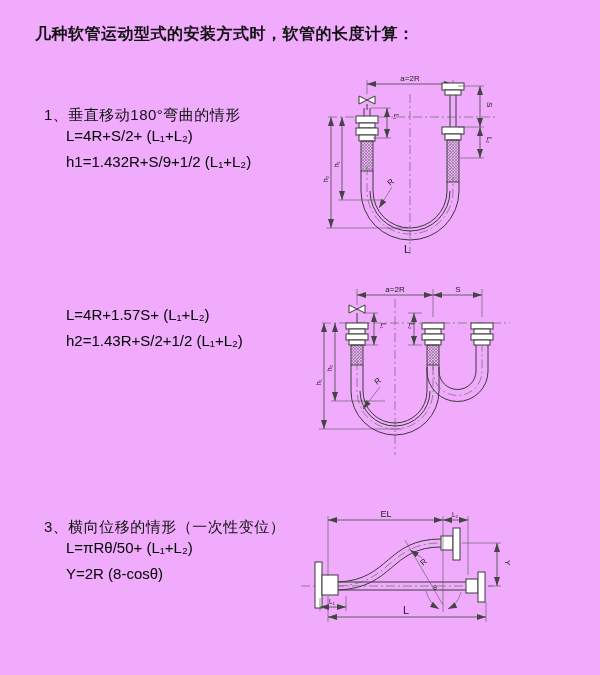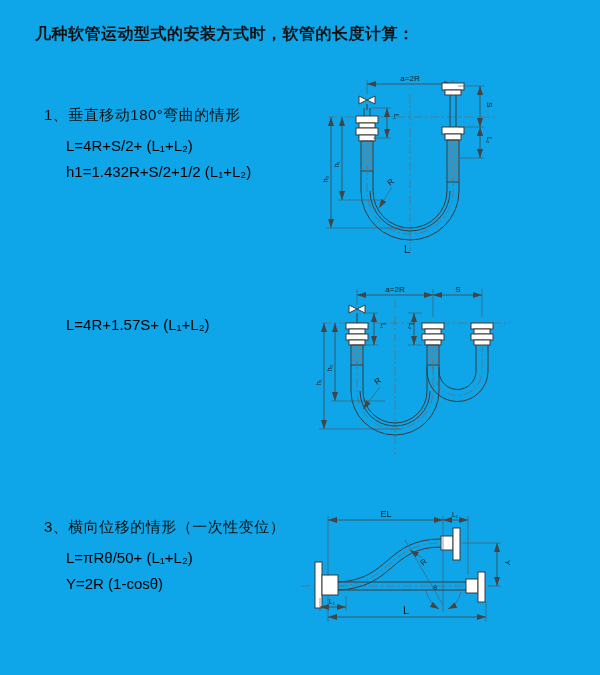--- a/index.html
+++ b/index.html
@@ -1,21 +1,21 @@
 <!DOCTYPE html>
 <html><head>
 <meta charset="utf-8">
 <style>
   html,body{margin:0;padding:0;background:#ffffff;}
-  .page{position:relative;width:600px;height:675px;background:#0ea5e9;overflow:hidden;
+  .page{position:relative;width:600px;height:675px;background:#f0abfc;overflow:hidden;
         font-family:"Liberation Sans","DejaVu Sans",sans-serif;color:#111;}
   .title{position:absolute;left:35px;top:24px;font-size:16px;font-weight:bold;letter-spacing:.5px;white-space:nowrap;}
   .sec{position:absolute;left:44px;width:270px;}
   .sec h2{margin:0;font-size:15px;font-weight:normal;letter-spacing:.5px;white-space:nowrap;}
-  .formulas{margin:12px 0 0 22px;}
+  .formulas{margin:2px 0 0 22px;}
   .formulas p{margin:0 0 9px 0;font-size:15px;line-height:17px;white-space:nowrap;color:#000;}
   #sec1{top:106px;} #sec2{top:304px;} #sec3{top:518px;}
   .dwg{position:absolute;}
   #d1{left:312px;top:70px;} #d2{left:310px;top:283px;} #d3{left:298px;top:498px;}
   svg text{font-family:"Liberation Sans","DejaVu Sans",sans-serif;fill:#1c1c1c;}
   .dm{font-size:8px;} .dm-sm{font-size:6.5px;} .dm-md{font-size:9px;} .dm-lg{font-size:11px;}
   .hw{stroke:#3a3a3a;stroke-width:1;fill:none;}
   .ft{fill:#ffffff;stroke:#3a3a3a;stroke-width:1;}
   .hh{fill:url(#ht);stroke:#3a3a3a;stroke-width:.9;}
   .cl{stroke:#6a6a6a;stroke-width:.7;stroke-dasharray:9 3 2 3;fill:none;}
@@ -26,35 +26,36 @@
 <body>
 
 <div class="page">
 
   <div class="title">几种软管运动型式的安装方式时，软管的长度计算：</div>
 
   <div class="sec" id="sec1">
     <h2>1、垂直移动180°弯曲的情形</h2>
     <div class="formulas">
       <p>L=4R+S/2+ (L₁+L₂)</p>
-      <p>h1=1.432R+S/2+1/2 (L₁+L₂)</p>
+      <p>h1=1.432R+S/9+1/2 (L₁+L₂)</p>
     </div>
   </div>
 
   <div class="sec" id="sec2">
     <div class="formulas">
       <p>L=4R+1.57S+ (L₁+L₂)</p>
+      <p>h2=1.43R+S/2+1/2 (L₁+L₂)</p>
     </div>
   </div>
 
   <div class="sec" id="sec3">
     <h2>3、横向位移的情形（一次性变位）</h2>
     <div class="formulas">
       <p>L=πRθ/50+ (L₁+L₂)</p>
-      <p>Y=2R (1-cosθ)</p>
+      <p>Y=2R (8-cosθ)</p>
     </div>
   </div>
 
   <svg id="d1" class="dwg" width="265" height="195" viewBox="0 0 265 195">
     <defs>
       <marker id="mA" markerUnits="userSpaceOnUse" markerWidth="9" markerHeight="6" refX="9" refY="3" orient="auto">
         <path d="M0,0 L9,3 L0,6 Z" fill="#444"></path>
       </marker>
       <marker id="mAs" markerUnits="userSpaceOnUse" markerWidth="9" markerHeight="6" refX="0" refY="3" orient="auto">
         <path d="M9,0 L0,3 L9,6 Z" fill="#444"></path>

